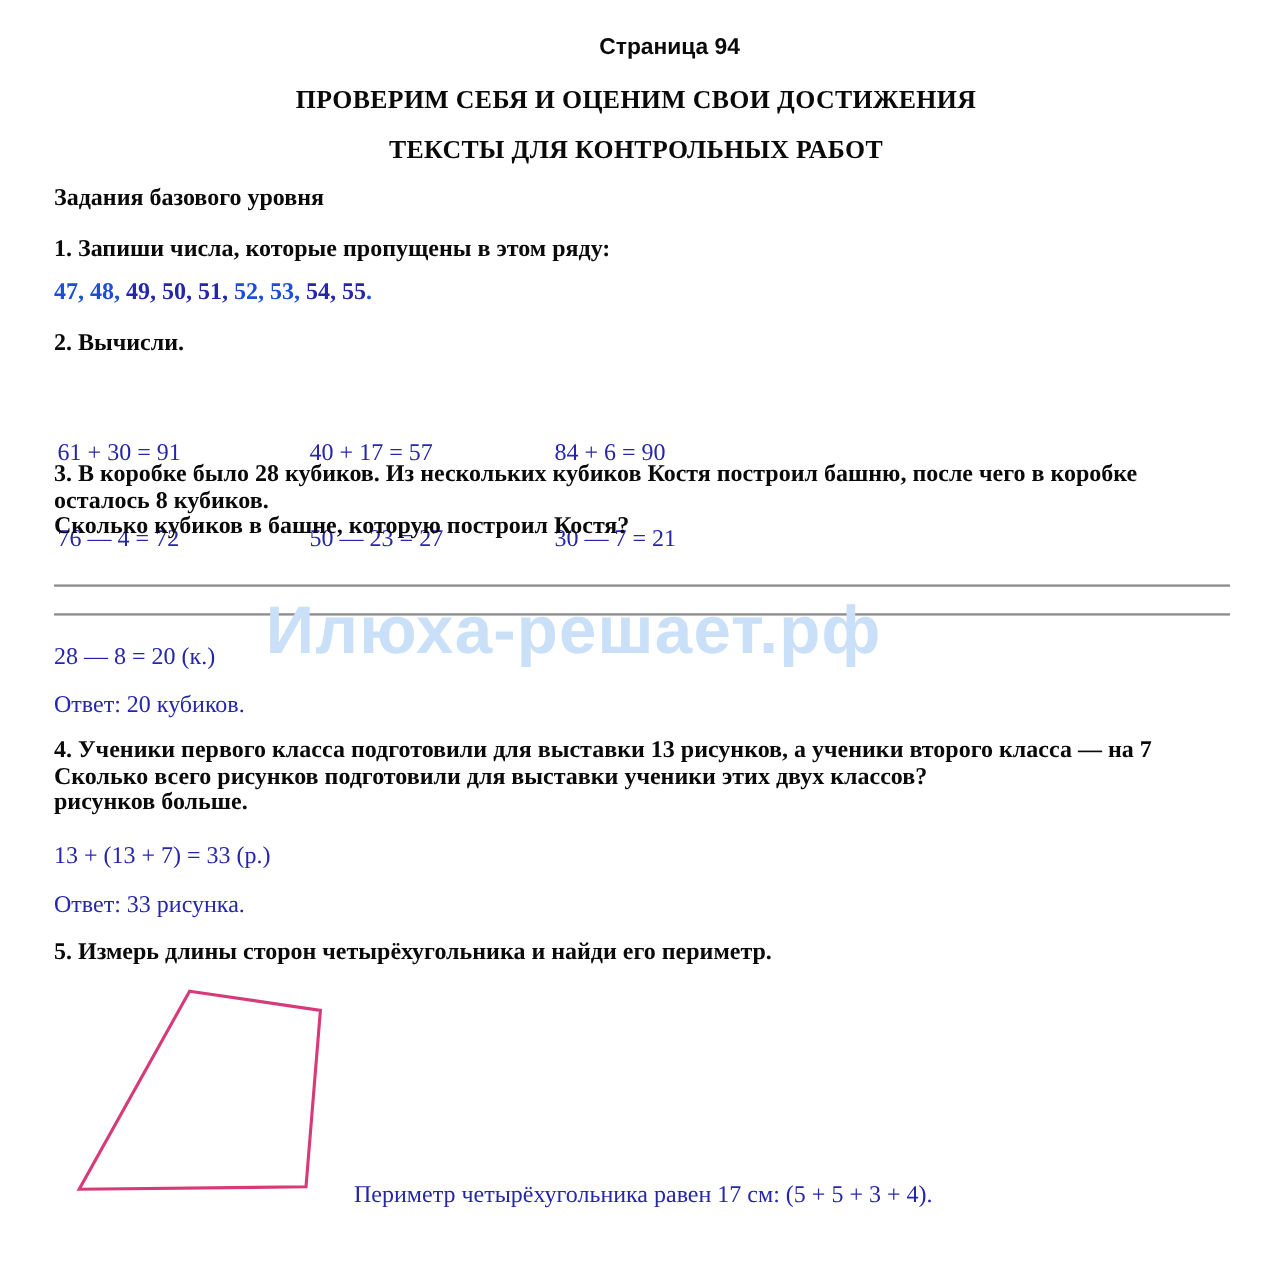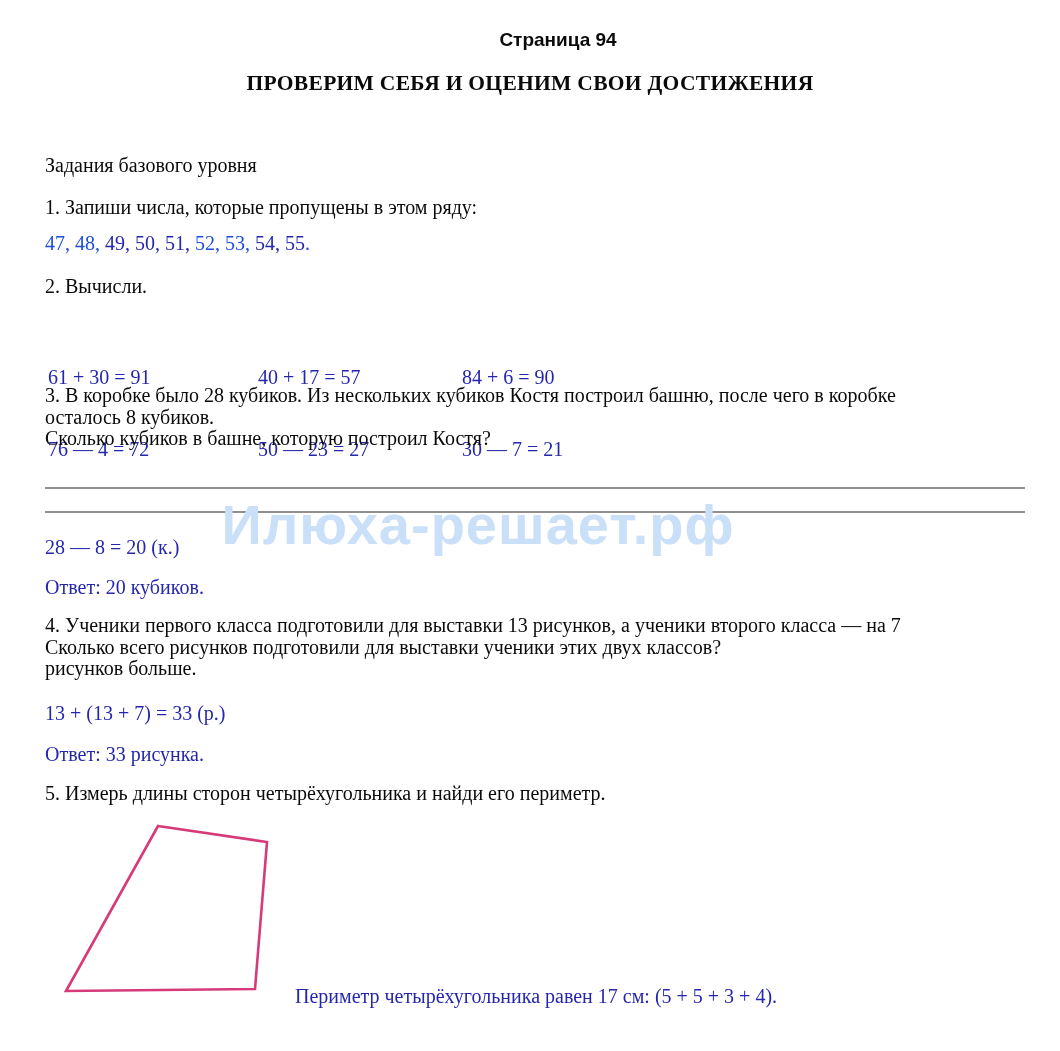--- a/index.html
+++ b/index.html
@@ -29,21 +29,21 @@
     margin-left: 28px;
   }
   .doc-heading {
     font-family: "Liberation Serif", serif;
     font-weight: bold;
     font-size: 21.5px;
     letter-spacing: 0.3px;
   }
   .body-bold {
     font-family: "Liberation Serif", serif;
-    font-weight: normal;
+    font-weight: bold;
     font-size: 20px;
     line-height: 21.5px;
   }
   .blue {
     color: #2626ad;
     font-family: "Liberation Serif", serif;
     font-weight: normal;
     font-size: 20px;
   }
   .seq-black { color: #1d4ed8; }
@@ -74,20 +74,21 @@
 </style>
 </head>
 <body>
 
 <div id="page">
 
   <div class="abs center-text page-title" style="top:29px;">Страница 94</div>
 
   <div class="abs center-text doc-heading" style="top:71px;">ПРОВЕРИМ СЕБЯ И ОЦЕНИМ СВОИ ДОСТИЖЕНИЯ</div>
 
+  <div class="abs center-text doc-heading" style="top:113px;">ТЕКСТЫ ДЛЯ КОНТРОЛЬНЫХ РАБОТ</div>
 
   <div class="abs body-bold" style="left:45px; top:155px;">Задания базового уровня</div>
 
   <div class="abs body-bold task-block" style="top:197px;">1. Запиши числа, которые пропущены в этом ряду:</div>
 
   <div class="abs body-bold" style="left:45px; top:233px;">
     <span class="seq-black">47, 48, </span><span class="seq-blue">49, 50, 51,</span><span class="seq-black"> 52, 53, </span><span class="seq-blue">54, 55</span><span class="seq-black">.</span>
   </div>
 
   <div class="abs body-bold" style="left:45px; top:276px;">2. Вычисли.</div>

